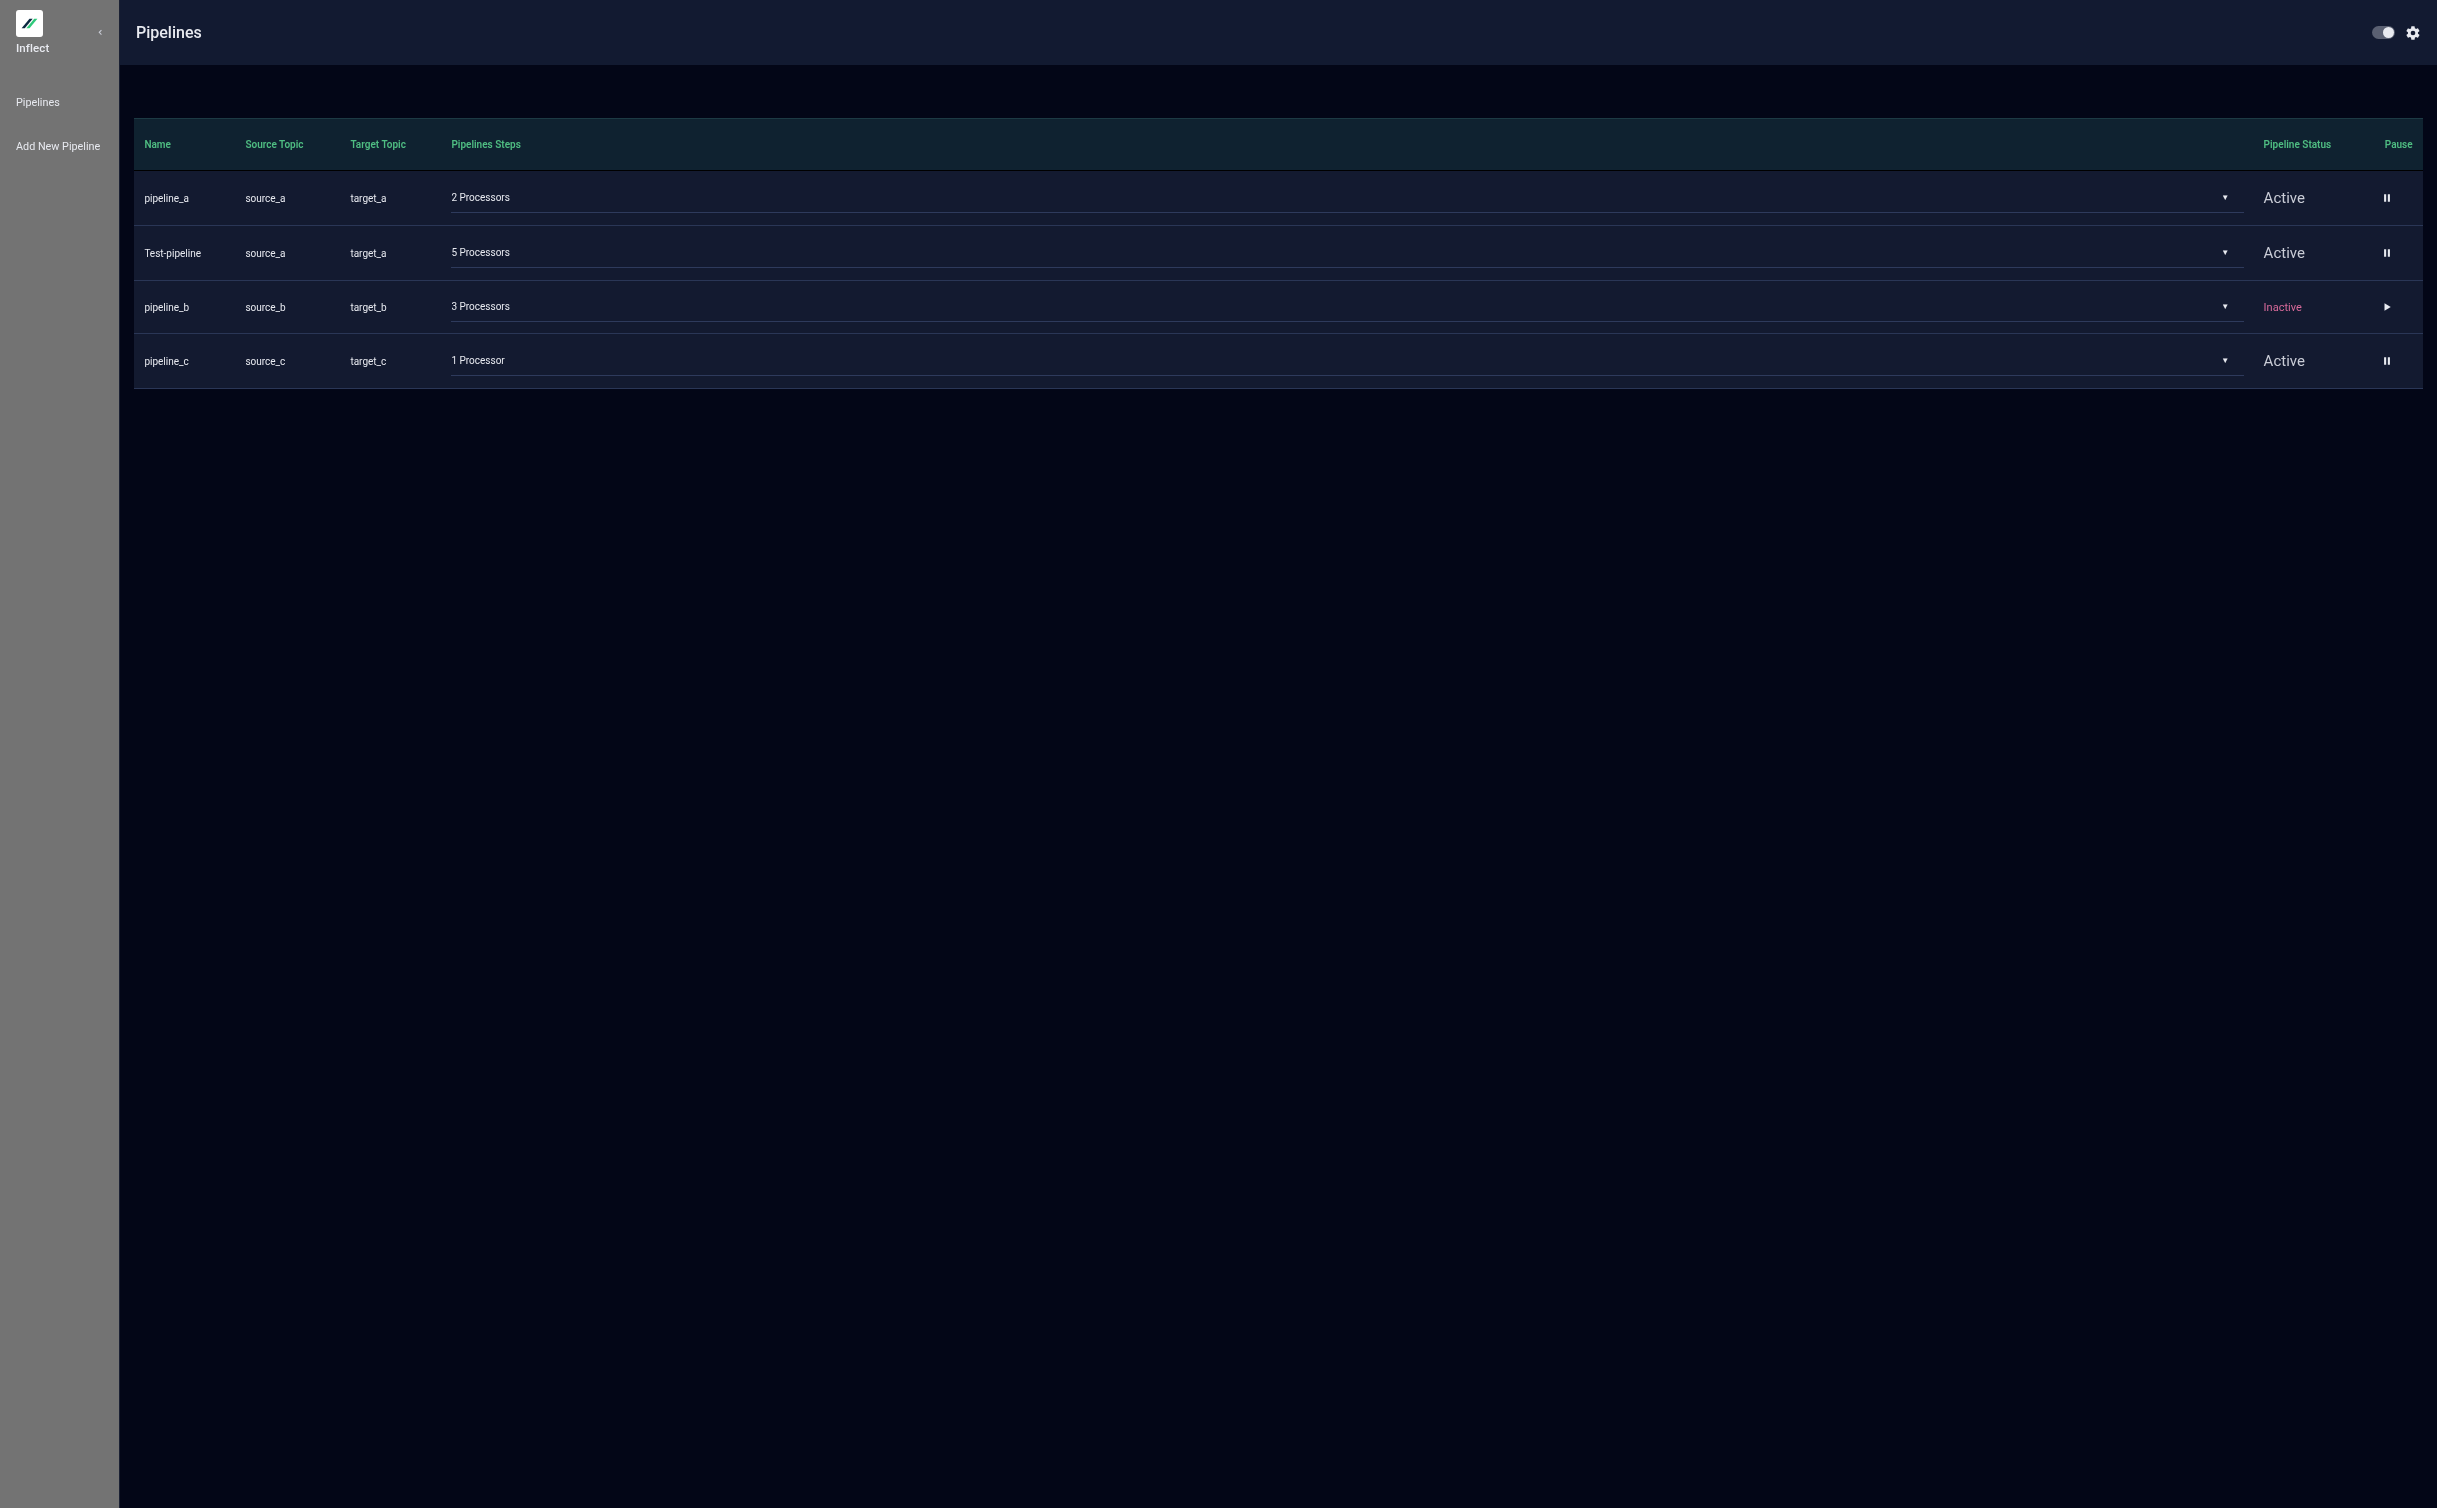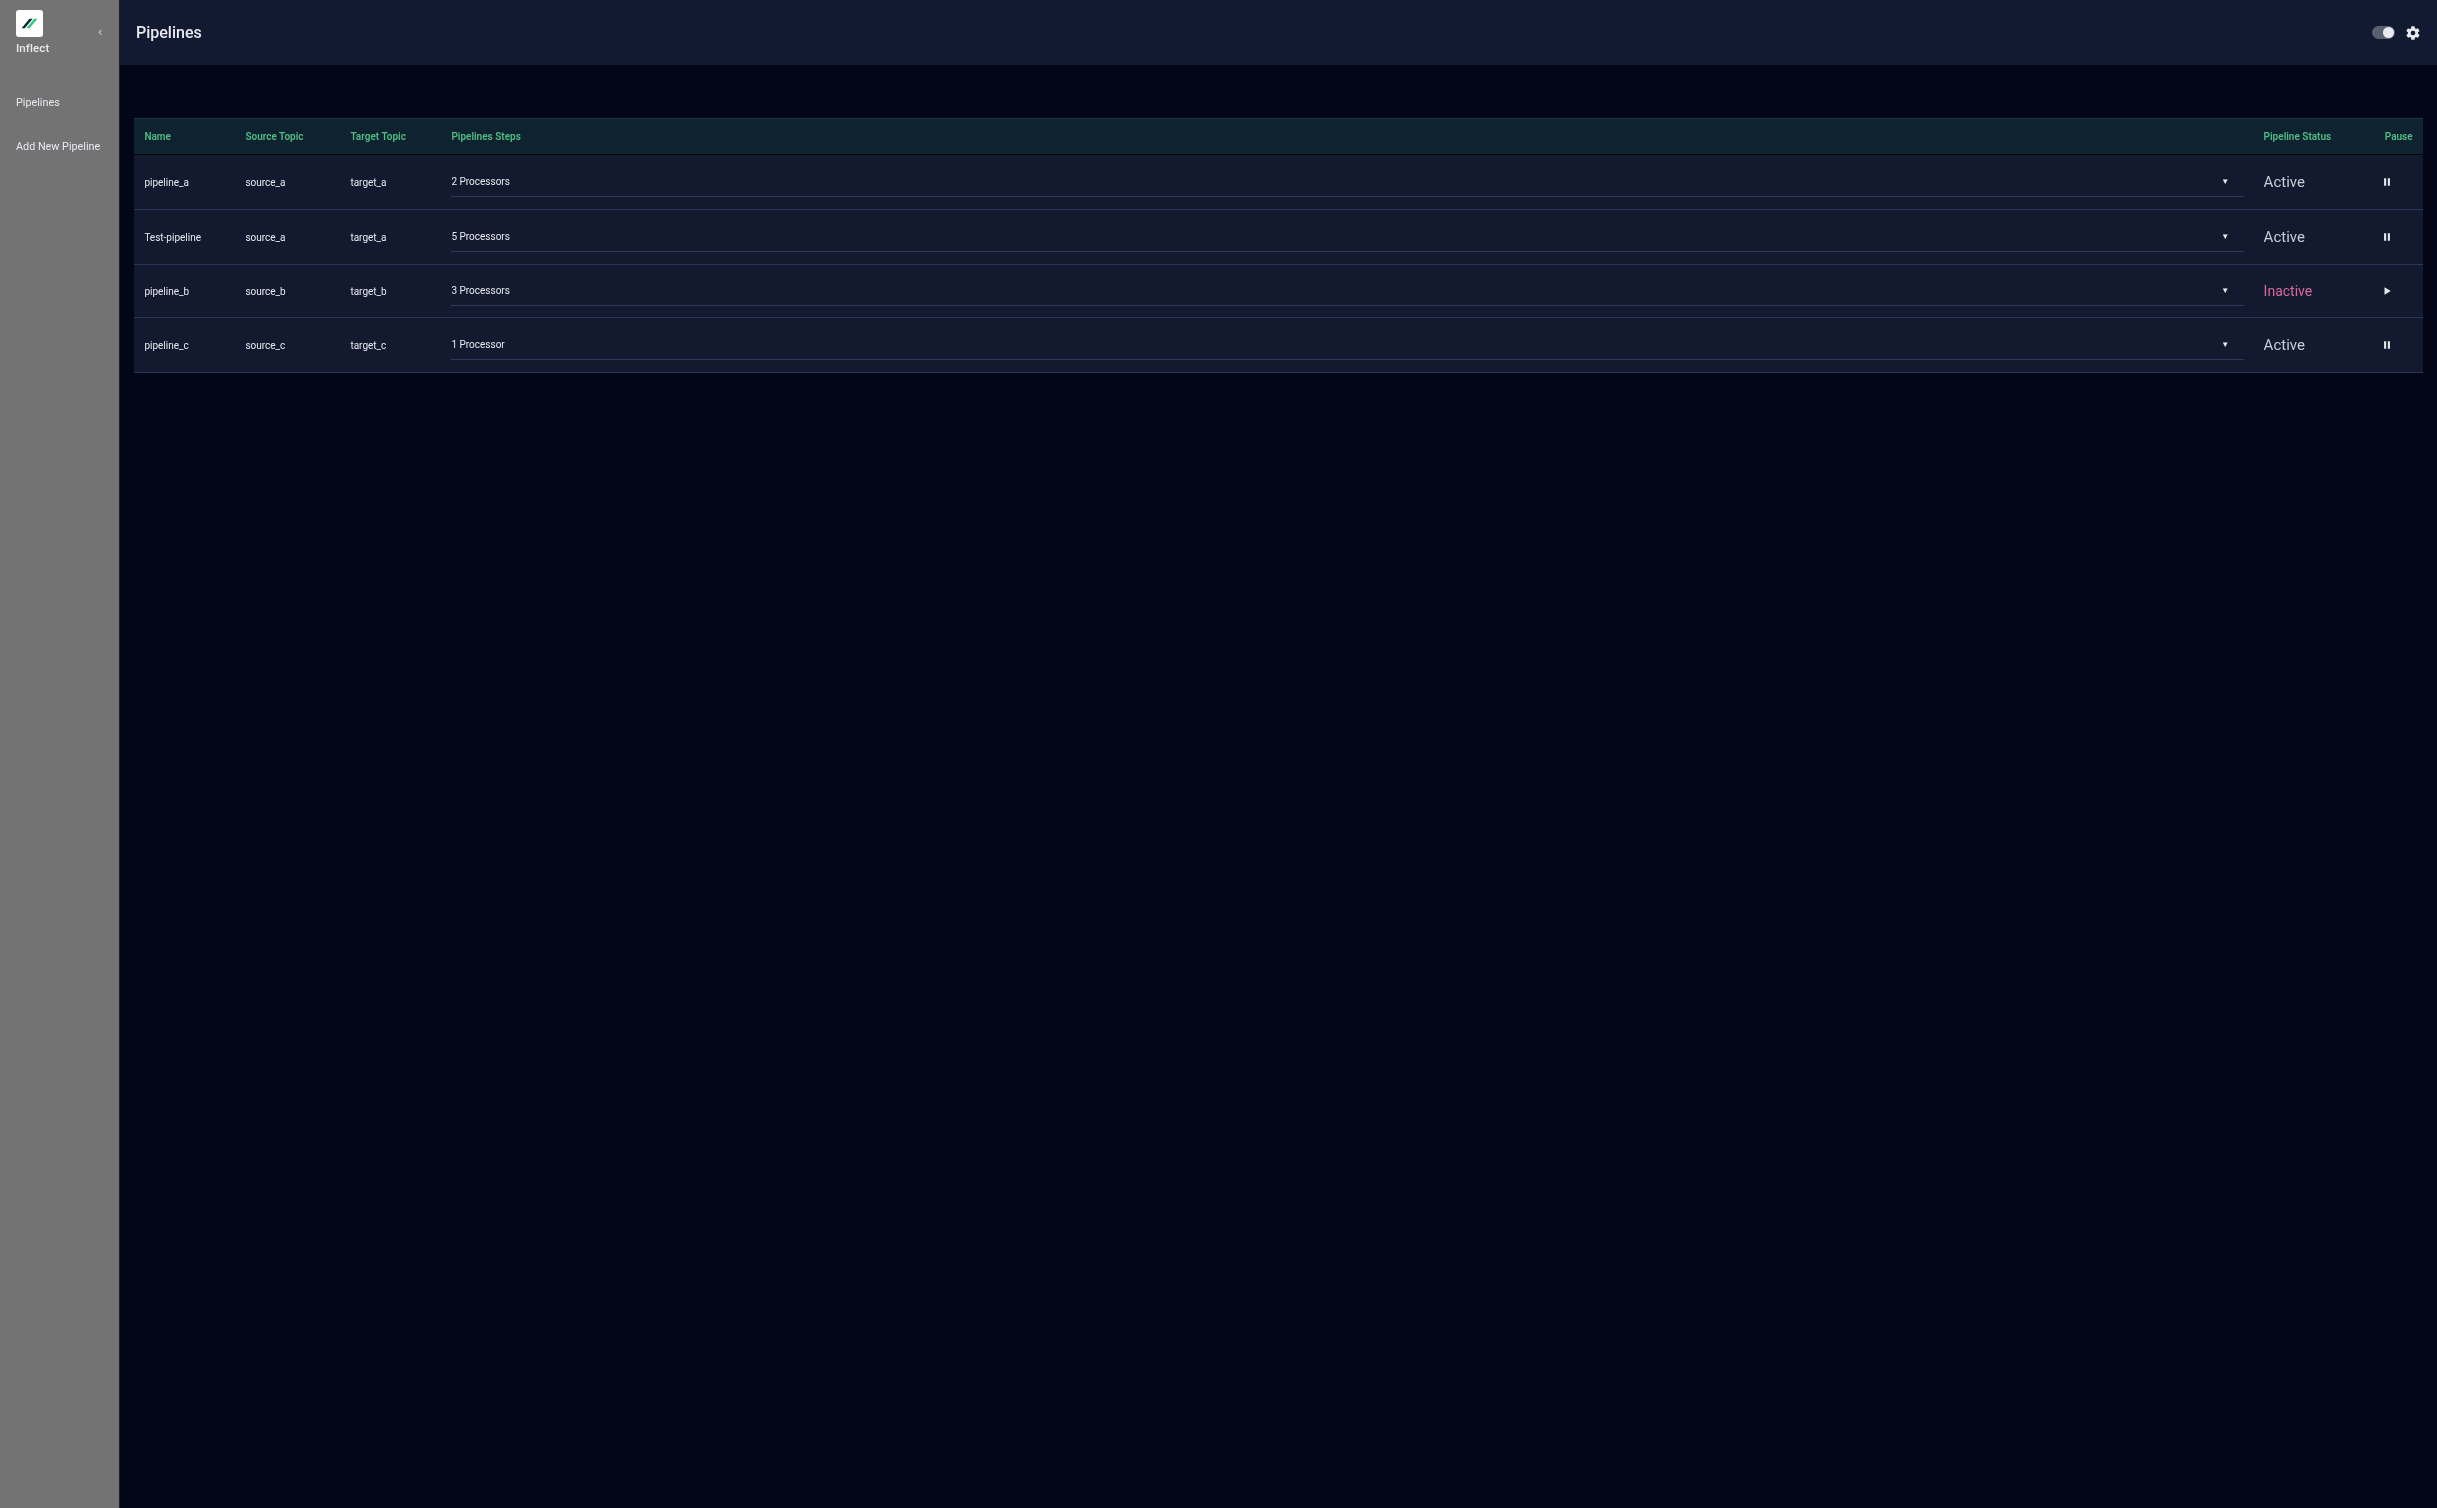--- a/index.html
+++ b/index.html
@@ -79,21 +79,21 @@
     width: 100%;
     border-collapse: collapse;
     table-layout: fixed;
   }
   .pipelines thead th {
     background: #0f2230;
     color: #4fbd82;
     font-weight: 600;
     font-size: 10px;
     text-align: left;
-    padding: 12px 10px;
+    padding: 20px 10px;
     border-top: 0.7px solid #1d3a44;
     border-bottom: 0.7px solid #000;
   }
   .pipelines thead th:last-child { text-align: right; }
   .pipelines tbody tr {
     background: #131a30;
   }
   .pipelines tbody td {
     border-top: 0.7px solid #070a17;
     border-bottom: 0.7px solid #2a3656;
@@ -113,21 +113,21 @@
   col.c-pause      { width: 54px; }
 
   .steps-cell {
     display: flex; align-items: center; justify-content: space-between;
     border-bottom: 0.7px solid #2e3a5c; height: 29px;
   }
   .steps-cell .chev { font-size: 8px; color: #e8eaf0; cursor: pointer; padding-right: 14.4px;}
   .pipelines tbody td.steps-td { padding-top:0;padding-bottom:0; }
 
   .status-active   { color: #c9ccd6; font-size: 15px; }
-  .status-inactive { color: #d86a9a; font-size: 14px; }
+  .status-inactive { color: #d86a9a; font-size: 11px; }
 
   .pause-btn, .play-btn {
     width: 16px; height: 16px; display: flex; align-items: center; justify-content: center;
     cursor: pointer; color: #e8eaf0;
   }
 
   
   .pager {
     display: flex; justify-content: flex-end; align-items: center; gap: 19px;
     padding: 8.7px 13px 0 0;

